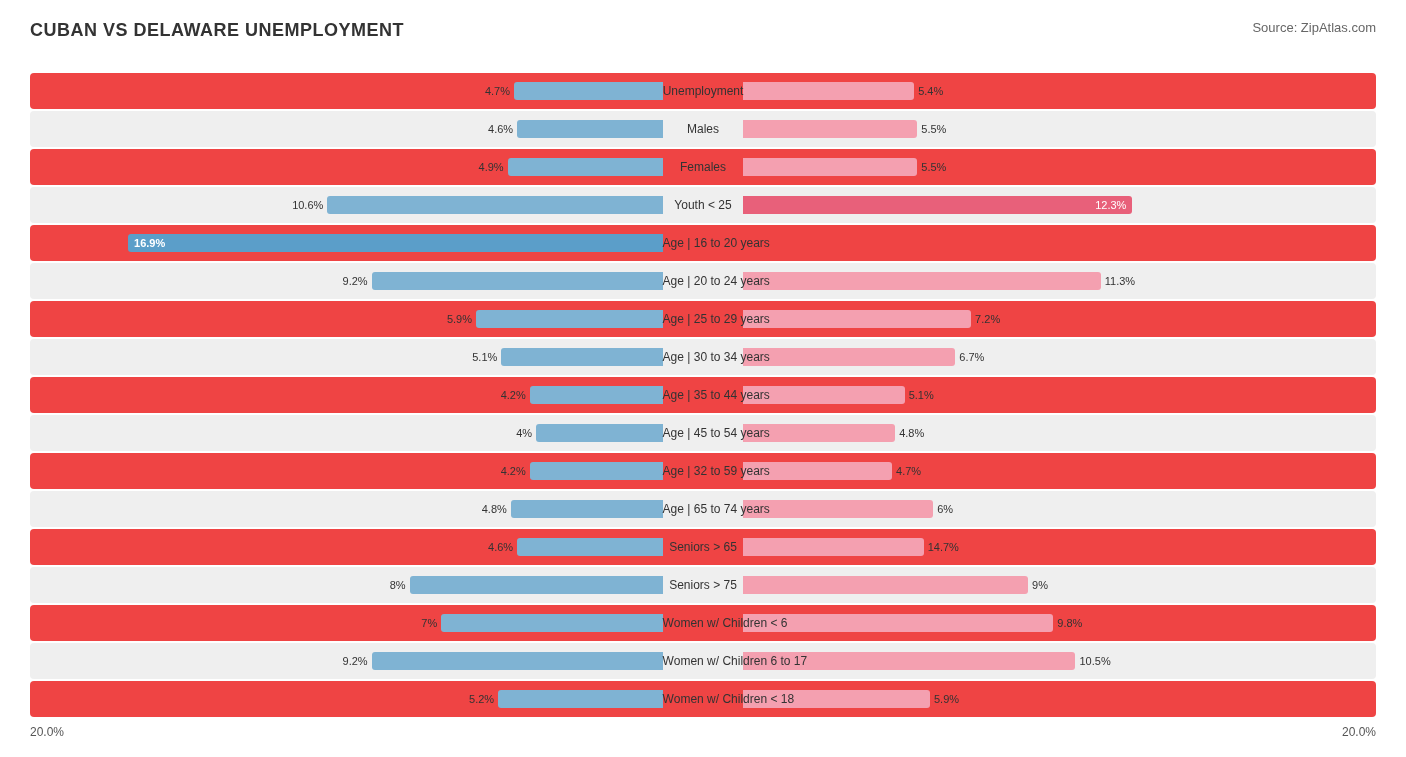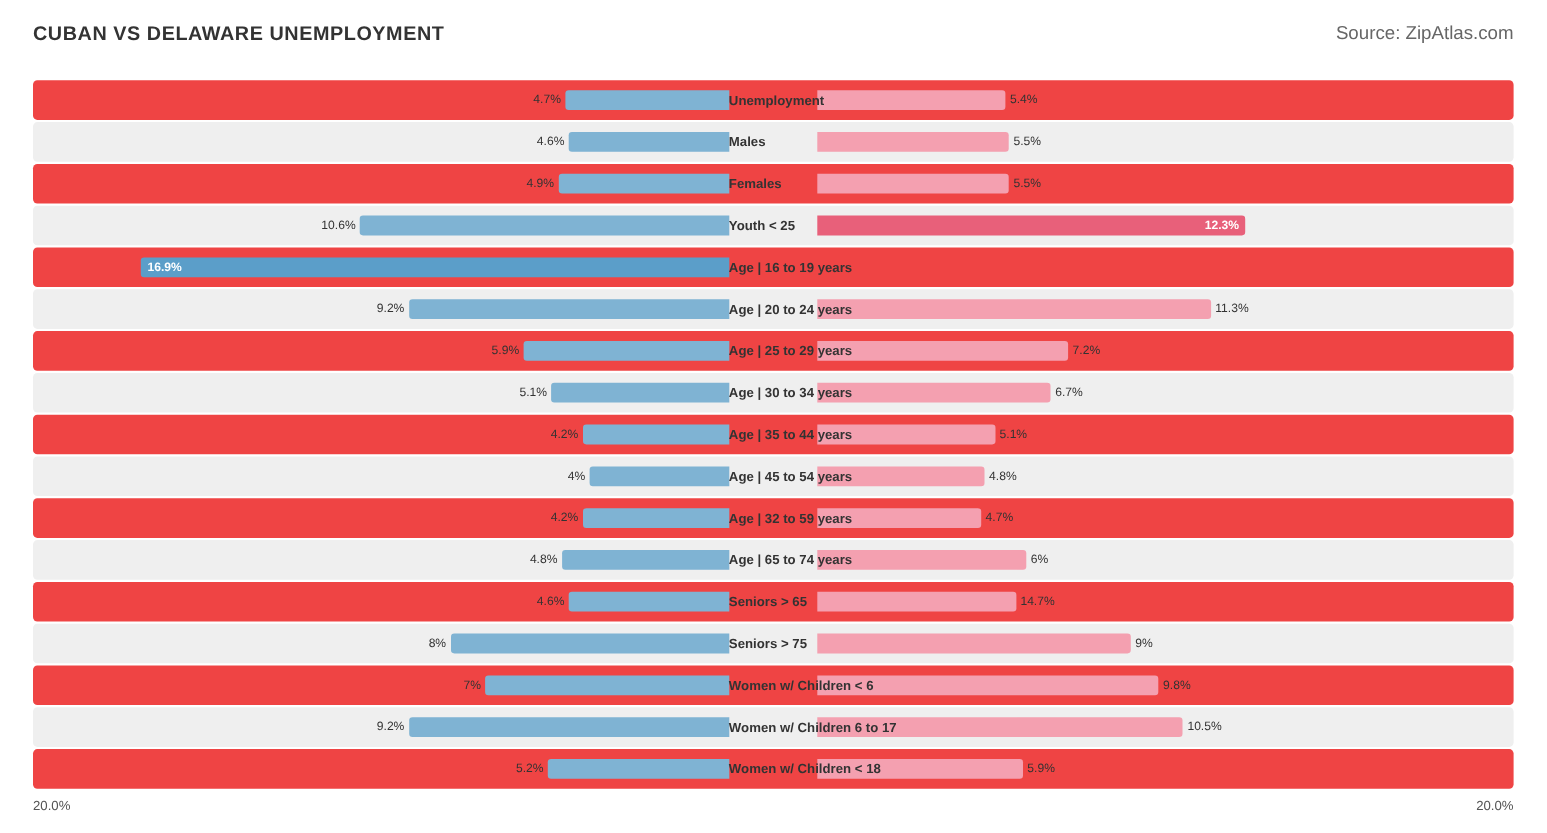--- a/index.html
+++ b/index.html
@@ -21,21 +21,21 @@
       margin-bottom: 32px;
     }
     .chart-title {
       font-size: 18px;
       font-weight: bold;
       color: #333;
       text-transform: uppercase;
       letter-spacing: 0.5px;
     }
     .chart-source {
-      font-size: 17px;
+      font-size: 13px;
       color: #666;
     }
     .chart-body {
       width: 100%;
     }
     .bar-row {
       display: flex;
       align-items: center;
       margin-bottom: 2px;
       height: 36px;
@@ -50,27 +50,26 @@
     .left-section {
       width: 47%;
       display: flex;
       align-items: center;
       justify-content: flex-end;
       height: 100%;
       padding-right: 0;
     }
     .center-label {
       width: 6%;
-      text-align: left;
+      text-align: center;
       font-size: 12px;
       color: #333;
       white-space: nowrap;
       z-index: 2;
       flex-shrink: 0;
-      font-weight: bold;
     }
     .right-section {
       width: 47%;
       display: flex;
       align-items: center;
       justify-content: flex-start;
       height: 100%;
       padding-left: 0;
     }
     .left-bar-wrapper {
@@ -131,21 +130,21 @@
       color: #333;
       margin-left: 4px;
       white-space: nowrap;
       flex-shrink: 0;
       text-align: center;
     }
     .right-value.highlight {
       color: #fff;
       position: absolute;
       right: 6px;
-      font-weight: bold;
+      font-weight: normal;
     }
     .axis-row {
       display: flex;
       justify-content: space-between;
       margin-top: 8px;
       font-size: 12px;
       color: #555;
     }
   </style>
 </head>
@@ -236,21 +235,21 @@
   </div>
       <div class="bar-row">
     <div class="left-section">
       <div class="left-bar-wrapper">
 
         <div class="bar-blue highlight" style="width: 84.5%; max-width: 100%;">
           <span class="left-value highlight">16.9%</span>
         </div>
       </div>
     </div>
-    <div class="center-label">Age | 16 to 19 years</div>
+    <div class="center-label">Age | 16 to 20 years</div>
   </div>
       <div class="bar-row">
     <div class="left-section">
       <div class="left-bar-wrapper">
         <span class="left-value">9.2%</span>
         <div class="bar-blue" style="width: 46%; max-width: 100%;">
           
         </div>
       </div>
     </div>

